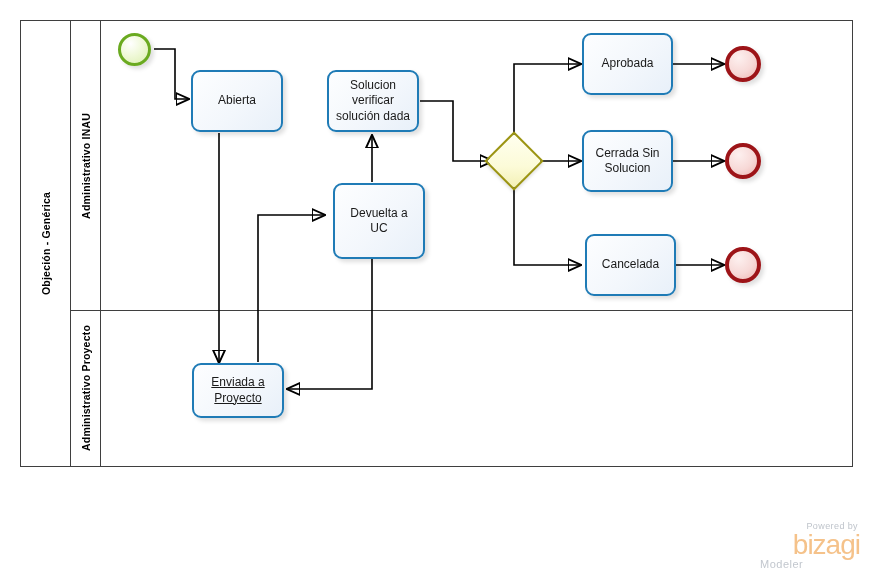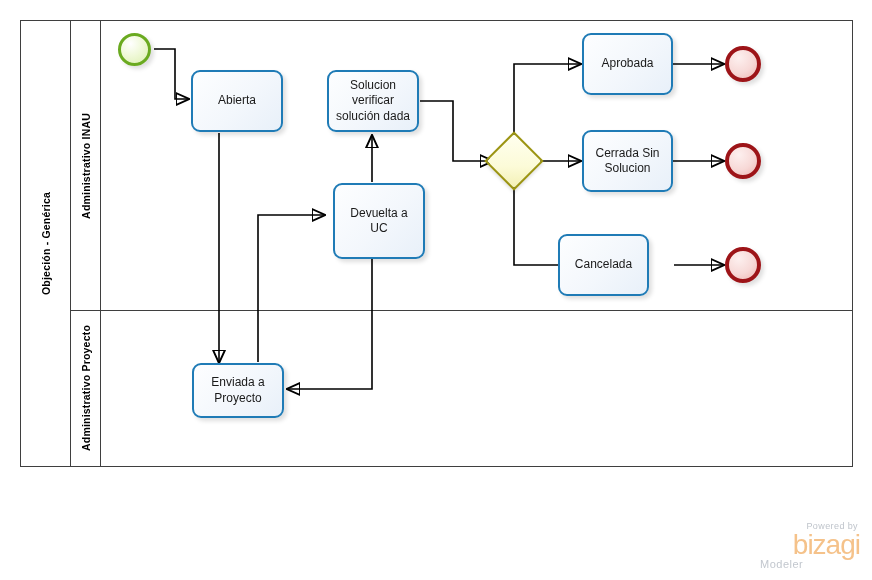--- a/index.html
+++ b/index.html
@@ -256,25 +256,25 @@
   </div>
 
   <div class="task" style="left:582px; top:33px; width:91px; height:62px;">
     <span>Aprobada</span>
   </div>
 
   <div class="task" style="left:582px; top:130px; width:91px; height:62px;align-items:center;">
     <span>Cerrada Sin Solucion</span>
   </div>
 
-  <div class="task" style="left:558px; top:234px; width:91px; height:62px;">
+  <div class="task" style="left:585px; top:234px; width:91px; height:62px;">
     <span>Cancelada</span>
   </div>
 
-  <div class="task" style="left:192px; top:363px; width:92px; height:55px;">
+  <div class="task" style="left:192px; top:363px; width:92px; height:55px;text-decoration:underline;">
     <span>Enviada a Proyecto</span>
   </div>
 
   <div class="brand">
     <div class="brand-powered">Powered by</div>
     <div class="brand-name">bizagi</div>
     <div class="brand-sub">Modeler</div>
   </div>
 
 </div>

